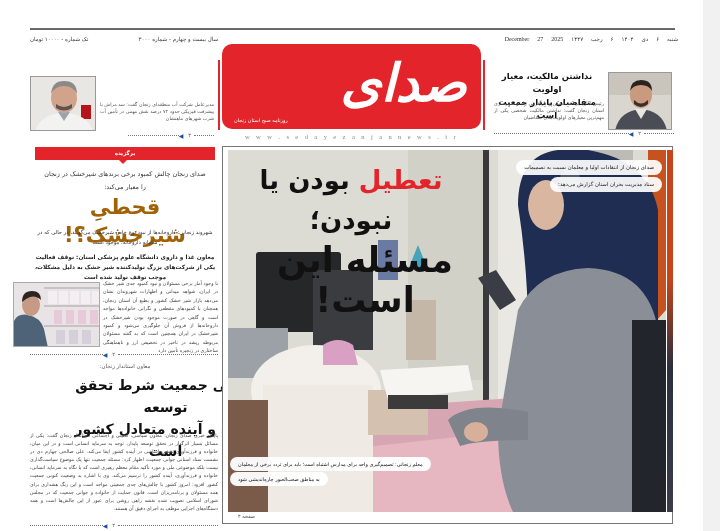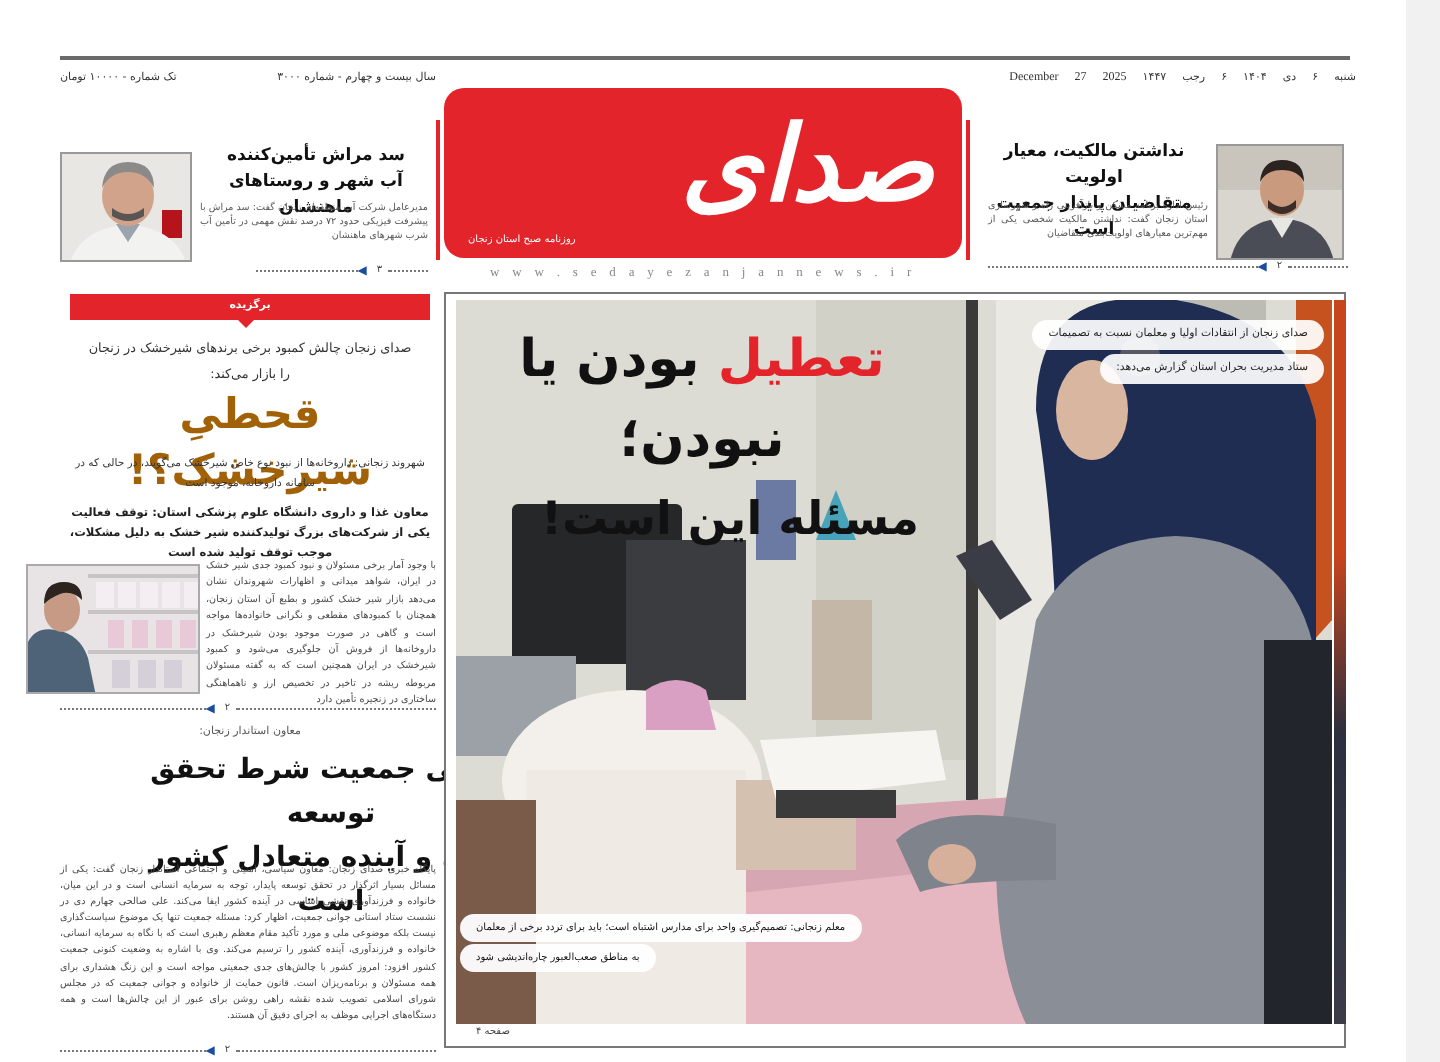--- a/index.html
+++ b/index.html
@@ -44,21 +44,21 @@
     .photo-milk { position: absolute; left: 13px; top: 282px; width: 87px; height: 65px; overflow: hidden; border: 1px solid #aaa; }
     .kicker2 { left: 30px; top: 361px; width: 190px; font-size: 5.5px; line-height: 10px; color: #555; }
     .headline2 { left: 25px; top: 374px; width: 195px; font-size: 14px; font-weight: bold; line-height: 22px; color: #111; margin-left: 43px; }
     .body2 { position: absolute; left: 30px; top: 432px; width: 188px; direction: rtl; text-align: justify; font-size: 4.8px; line-height: 8.1px; color: #444; }
 
     
     .main-frame { position: absolute; left: 222px; top: 146px; width: 451px; height: 378px; border: 1px solid #777; background: #fff; }
     .main-photo { position: absolute; left: 228px; top: 150px; width: 438px; height: 362px; overflow: hidden; background: #dcdbd2; }
     .main-headline { position: absolute; left: 228px; top: 160px; width: 246px; direction: rtl; text-align: center; font-weight: bold; color: #111; }
     .main-headline .l1 { font-size: 26px; line-height: 40px; display: block; }
-    .main-headline .l2 { font-size: 23px; line-height: 40px; display: block; margin-left: 28px; }
+    .main-headline .l2 { font-size: 35px; line-height: 40px; display: block; margin-left: 28px; }
     .main-headline .red { color: #e3252b; }
     .deck { position: absolute; direction: rtl; background: rgba(255,255,255,0.92); border-radius: 9px; font-size: 5.4px; color: #222; padding: 0 8px; height: 15px; line-height: 15px; white-space: nowrap; }
     .caption { position: absolute; direction: rtl; background: rgba(255,255,255,0.95); border-radius: 8px; font-size: 5px; color: #111; padding: 0 8px; height: 14px; line-height: 14px; white-space: nowrap; }
     .main-page-ref { position: absolute; left: 238px; top: 513px; font-size: 5px; color: #444; direction: rtl; }
 
     .right-frame-inner { position: absolute; left: 667px; top: 150px; width: 6px; height: 362px; background: linear-gradient(#c8451c 0%, #c8451c 35%, #2b2f3f 60%, #3a3d48 100%); }
   </style>
 </head>
 <body>
 
@@ -123,38 +123,34 @@
     <svg width="66" height="55" viewBox="0 0 66 55">
       <rect width="66" height="55" fill="#e9e7e3"></rect>
       <rect x="50" y="28" width="10" height="14" fill="#b5141b"></rect>
       <path d="M4 55 Q8 38 33 35 Q58 38 62 55 Z" fill="#f2f2f0"></path>
       <path d="M27 35 L33 44 L39 35 Z" fill="#9ba3ad"></path>
       <ellipse cx="33" cy="21" rx="13" ry="15" fill="#d2a38b"></ellipse>
       <path d="M20 17 Q21 4 33 4 Q46 4 46 17 Q42 9 33 9 Q24 9 20 17 Z" fill="#8c8a88"></path>
       <path d="M25 27 Q33 33 41 27 L41 31 Q33 36 25 31 Z" fill="#5a5552"></path>
     </svg>
   </div>
-  <div class="ear-title" style="left:72px;top:8px;width:116px;">
-    <div>سد مراش تأمین‌کننده</div>
-    <div>آب شهر و روستاهای ماهنشان</div>
-  </div>
   <div class="ear-body" style="left:72px;top:37px;width:114px;">مدیرعامل شرکت آب منطقه‌ای زنجان گفت: سد مراش با پیشرفت فیزیکی حدود ۷۲ درصد نقش مهمی در تأمین آب شرب شهرهای ماهنشان</div>
   <div class="page-ref" style="left:100px;top:68px;width:86px;">
     <span class="line"></span>
       <span class="arrow">◀</span>
       <span class="num">۳</span>
       <span class="line" style="flex:0 0 20px;"></span>
   </div>
 </div>
 
 <div class="tag-ribbon">برگزیده</div>
 
 <div class="txt kicker1">
   <div>صدای زنجان چالش کمبود برخی برندهای شیرخشک در زنجان</div>
-  <div>را بازار می‌کند:</div>
+  <div>را معیار می‌کند:</div>
 </div>
 <div class="txt headline1">قحطیِ شیرخشک؟!</div>
 <div class="txt lead1">شهروند زنجانی: داروخانه‌ها از نبود نوع خاص شیرخشک می‌گویند، در حالی که در سامانه داروخانه، موجود است</div>
 <div class="txt lead2">معاون غذا و داروی دانشگاه علوم پزشکی استان: توقف فعالیت یکی از شرکت‌های بزرگ تولیدکننده شیر خشک به دلیل مشکلات، موجب توقف تولید شده است</div>
 
 <div class="photo-milk">
   <svg width="87" height="65" viewBox="0 0 87 65">
     <rect width="87" height="65" fill="#e8e3e4"></rect>
     <rect x="30" y="4" width="57" height="2" fill="#c9c2c4"></rect>
     <rect x="30" y="22" width="57" height="2" fill="#c9c2c4"></rect>

